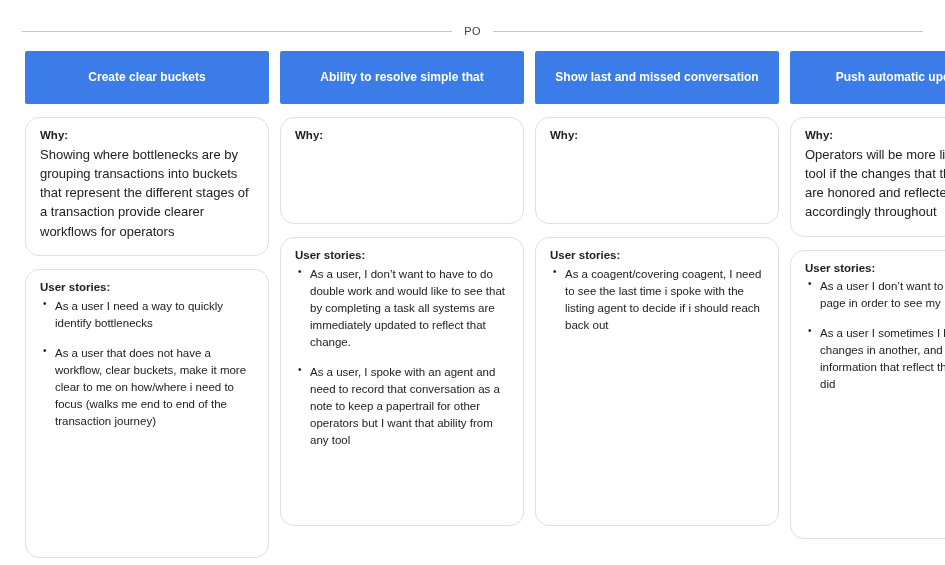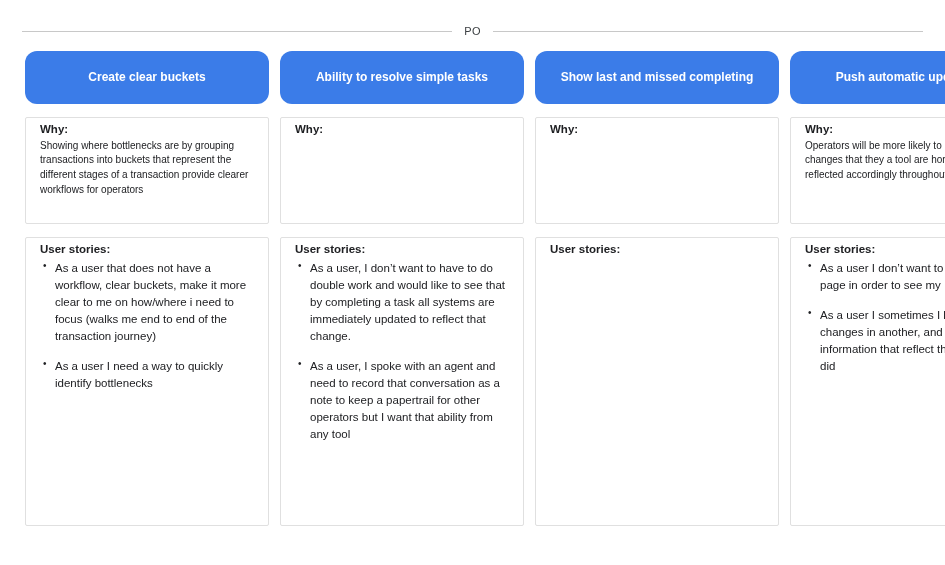--- a/index.html
+++ b/index.html
@@ -59,54 +59,54 @@
     width: 244px;
     display: flex;
     flex-direction: column;
     gap: 13px;
   }
 
   
   .epic-header {
     height: 53px;
     background: #3b7ce8;
-    border-radius: 12px;
+    border-radius: 2px;
     display: flex;
     align-items: center;
     justify-content: center;
     padding: 0 12px;
   }
   .epic-header .epic-title {
     color: #ffffff;
     font-size: 12px;
     font-weight: bold;
     line-height: 1.3;
     text-align: center;
     white-space: nowrap;
   }
 
   
   .card {
     background: #ffffff;
     border: 1px solid #e0e0e0;
-    border-radius: 2px;
-    padding: 3px 14px 14px 14px;
+    border-radius: 14px;
+    padding: 9px 14px 14px 14px;
   }
   .card-why { min-height: 107px; }
   .card-stories { height: 289px; }
 
   .card-label {
     font-size: 11.5px;
     font-weight: bold;
     color: #202124;
     line-height: 1.45;
     margin: 0 0 1px 0;
   }
   .why-text {
-    font-size: 10px;
+    font-size: 13px;
     line-height: 1.48;
     color: #202124;
     margin: 0;
     white-space: pre-line;
   }
 
   ul.story-list {
     list-style: none;
     margin: 2px 0 0 0;
     padding: 0;
@@ -144,52 +144,53 @@
     <div class="epic-header">
       <div class="epic-title">Create clear buckets</div>
     </div>
     <div class="card card-why">
       <div class="card-label">Why:</div>
       <p class="why-text">Showing where bottlenecks are by grouping transactions into buckets that represent the different stages of a transaction provide clearer workflows for operators</p>
     </div>
     <div class="card card-stories">
       <div class="card-label">User stories:</div>
       <ul class="story-list">
+        <li>As a user I need a way to quickly identify bottlenecks</li>
         <li>As a user that does not have a workflow, clear buckets, make it more clear to me on how/where i need to focus (walks me end to end of the transaction journey)</li>
-        <li>As a user I need a way to quickly identify bottlenecks</li>
-      </ul>
-    </div>
-  </div>
-
-  <div class="column">
-    <div class="epic-header">
-      <div class="epic-title">Ability to resolve simple tasks</div>
+      </ul>
+    </div>
+  </div>
+
+  <div class="column">
+    <div class="epic-header">
+      <div class="epic-title">Ability to resolve simple that</div>
     </div>
     <div class="card card-why">
       <div class="card-label">Why:</div>
     </div>
     <div class="card card-stories">
       <div class="card-label">User stories:</div>
       <ul class="story-list">
         <li>As a user, I don’t want to have to do double work and would like to see that by completing a task all systems are immediately updated to reflect that change.</li>
         <li>As a user, I spoke with an agent and need to record that conversation as a note to keep a papertrail for other operators but I want that ability from any tool</li>
       </ul>
     </div>
   </div>
 
   <div class="column">
     <div class="epic-header">
-      <div class="epic-title">Show last and missed completing</div>
-    </div>
-    <div class="card card-why">
-      <div class="card-label">Why:</div>
-    </div>
-    <div class="card card-stories">
-      <div class="card-label">User stories:</div>
-      <ul class="story-list">
+      <div class="epic-title">Show last and missed conversation</div>
+    </div>
+    <div class="card card-why">
+      <div class="card-label">Why:</div>
+    </div>
+    <div class="card card-stories">
+      <div class="card-label">User stories:</div>
+      <ul class="story-list">
+        <li>As a coagent/covering coagent, I need to see the last time i spoke with the listing agent to decide if i should reach back out</li>
       </ul>
     </div>
   </div>
 
   <div class="column">
     <div class="epic-header">
       <div class="epic-title">Push automatic updates in</div>
     </div>
     <div class="card card-why">
       <div class="card-label">Why:</div>

